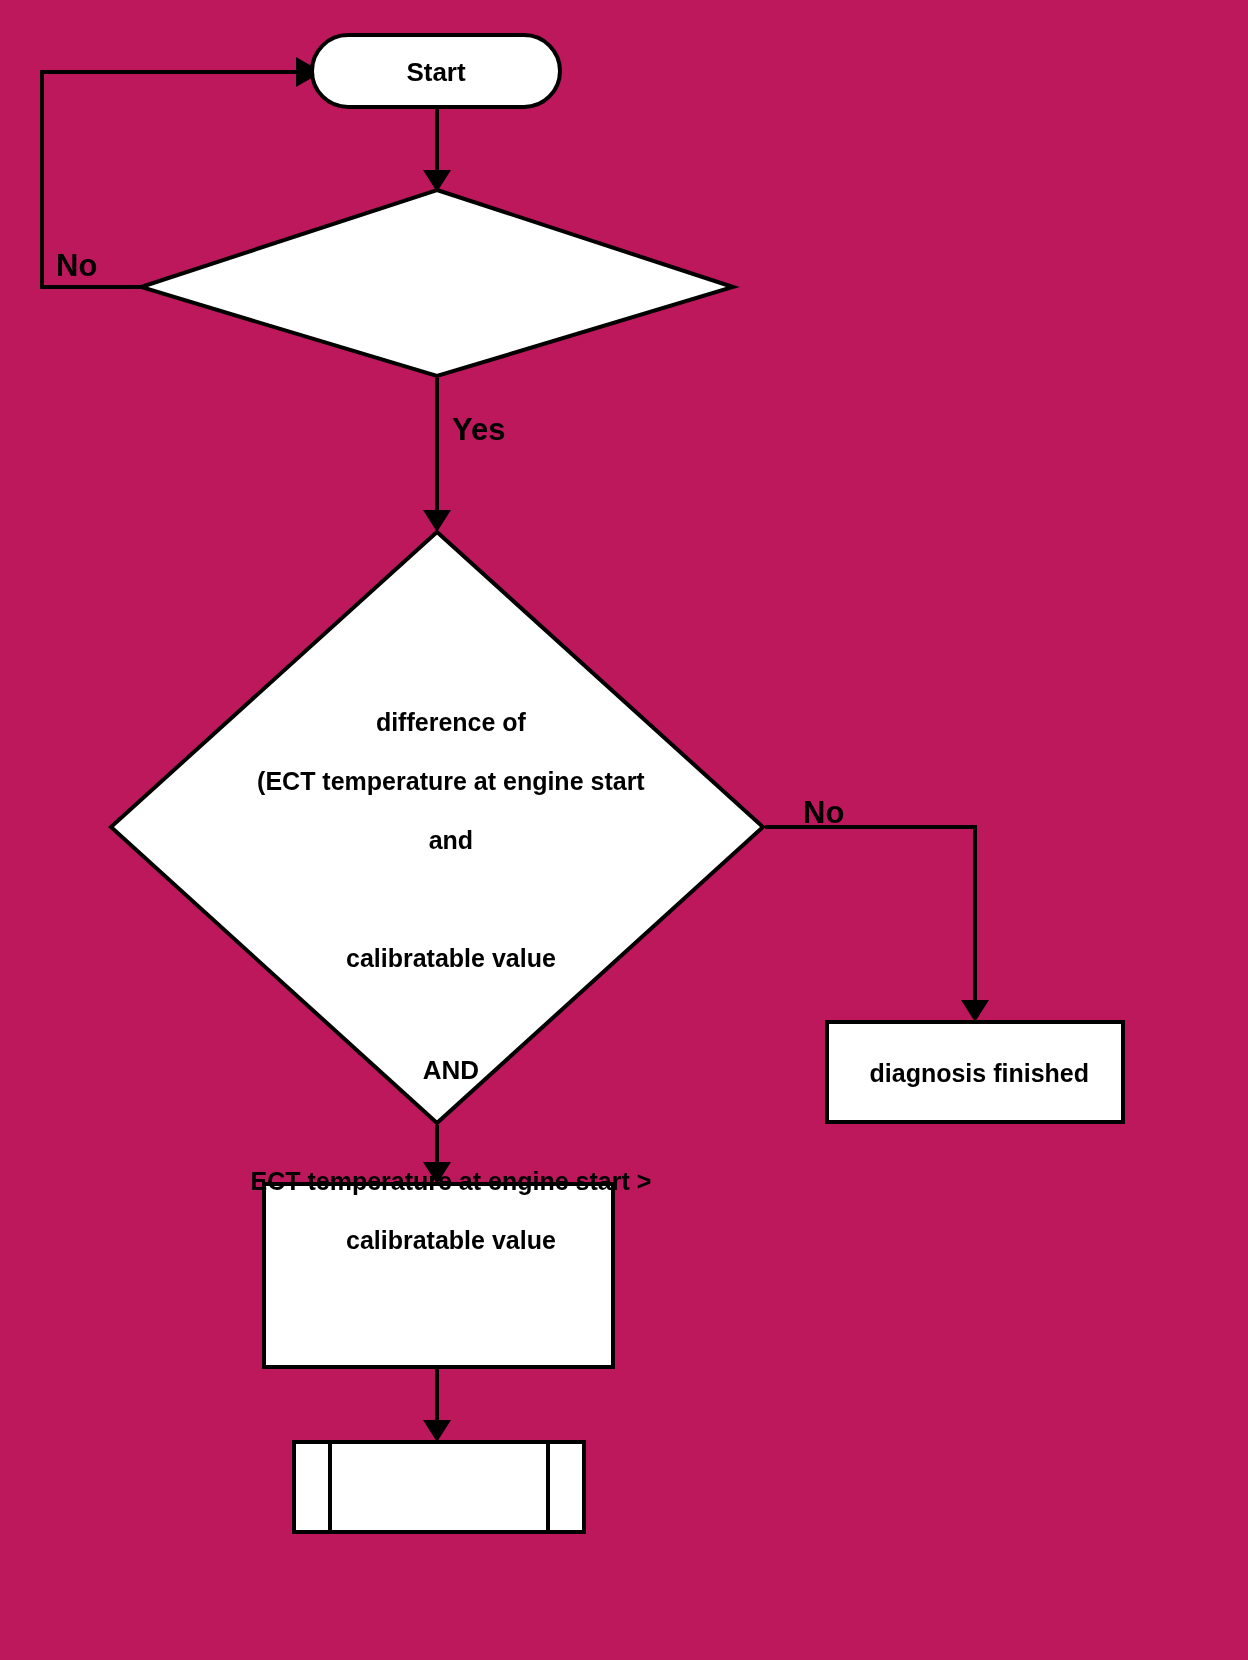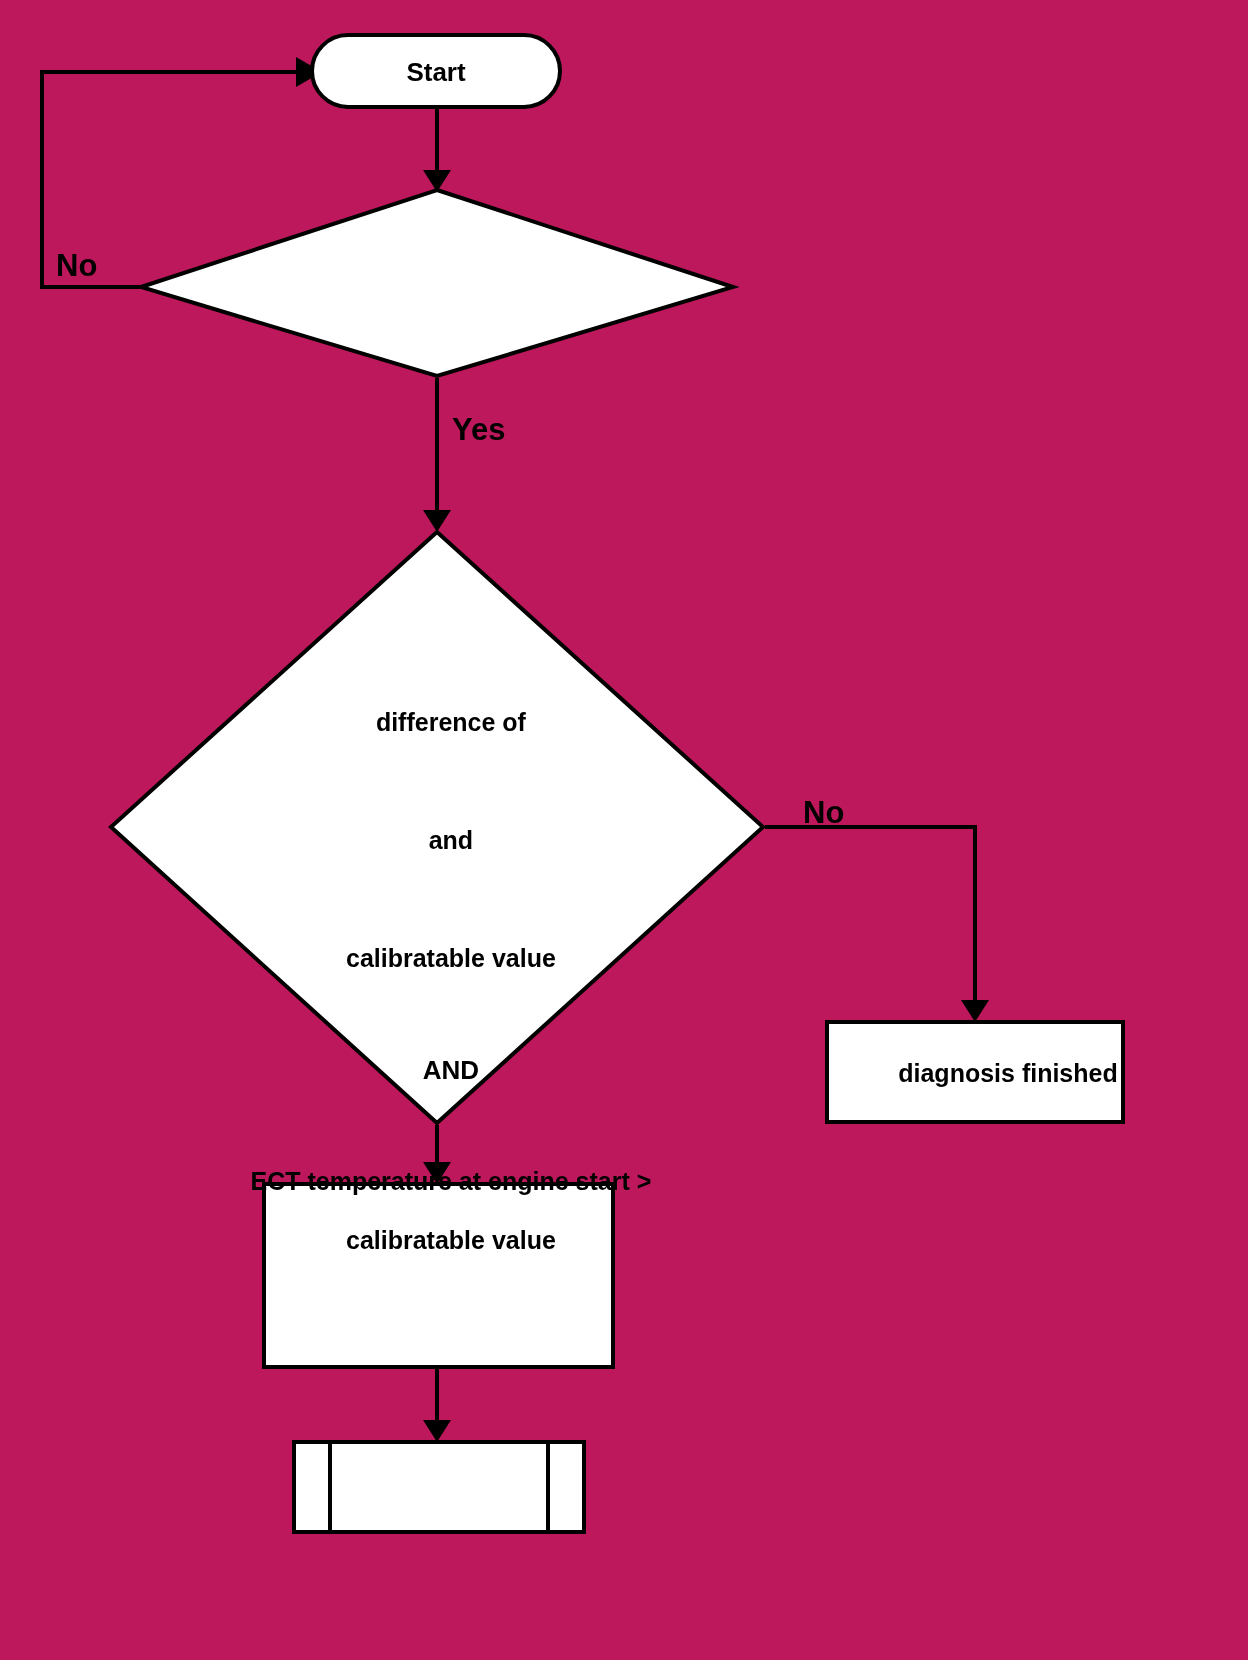--- a/index.html
+++ b/index.html
@@ -110,32 +110,32 @@
     <line class="inner-bar" x1="330" y1="1442" x2="330" y2="1532"></line>
     <line class="inner-bar" x1="548" y1="1442" x2="548" y2="1532"></line>
 
   </svg>
 
   <div class="lbl node-text-start" style="left:312px; top:57px; width:248px;">Start</div>
 
 
   <div class="lbl node-text-d2" style="left:137px; top:678px; width:600px;">
     <span>difference of</span><br>
-    <br>
+    <span>(ECT temperature at engine start</span><br>
     <span>and</span><br>
     <br>
     <span>calibratable value</span>
     <span class="spacer-line"></span>
     <span class="strong-and">AND</span>
     <span class="spacer-line"></span>
     <span>ECT temperature at engine start &gt;</span><br>
     <span>calibratable value</span>
   </div>
 
-  <div class="lbl node-text-box" style="left:860px; top:1059px; width:296px;">diagnosis finished</div>
+  <div class="lbl node-text-box" style="left:793px; top:1059px; width:296px;text-align:right;">diagnosis finished</div>
 
 
 
   <div class="edge-lbl" style="left:56px; top:248px;">No</div>
 
   <div class="edge-lbl" style="left:452px; top:412px;">Yes</div>
 
   <div class="edge-lbl" style="left:803px; top:795px;">No</div>
 
 </div>

